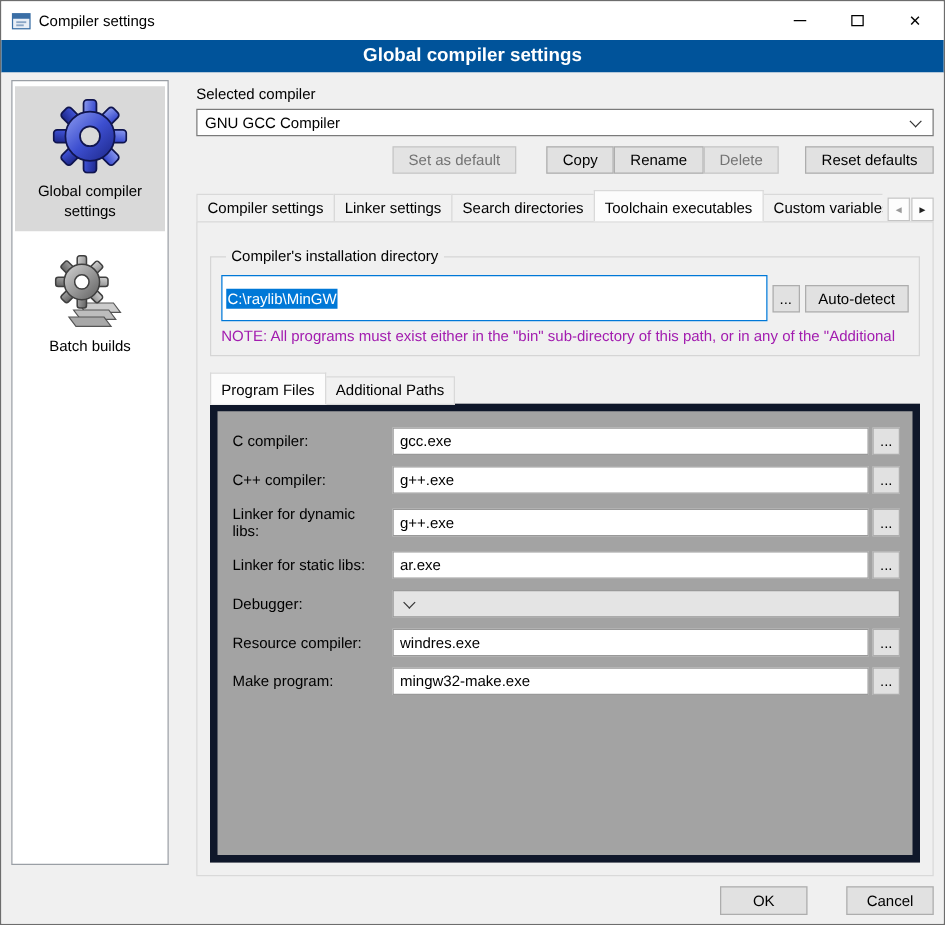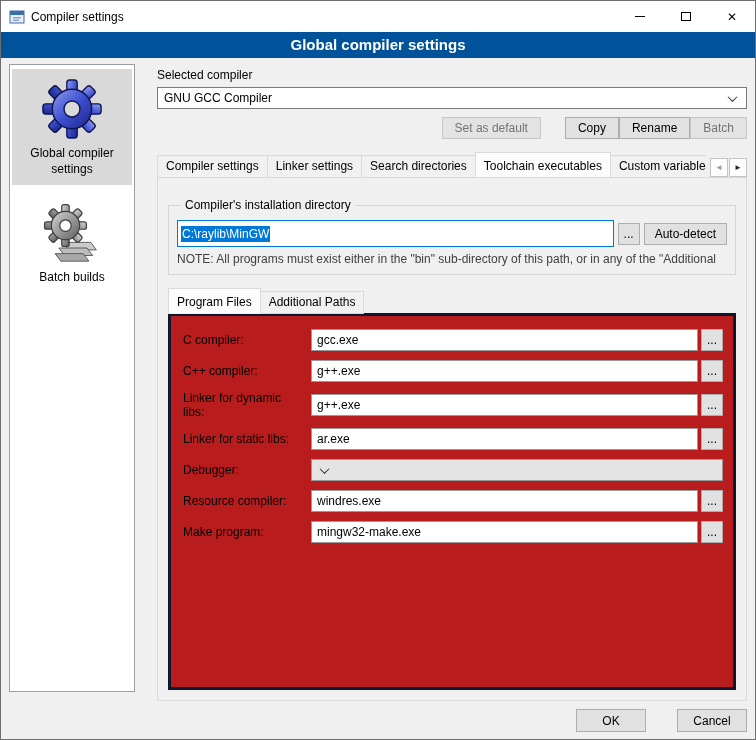--- a/index.html
+++ b/index.html
@@ -57,28 +57,28 @@
   .tab-scroll { width:18px; height:19px; background:#fdfdfd; border:1px solid #c4c4c4; font-size:8px; display:flex; align-items:center; justify-content:center; flex:0 0 18px; cursor:default; }
   .tab-scroll.left { color:#9a9a9a; }
   .tab-scroll.right { color:#222; margin-left:1px; }
 
   .tabpanel { border:1px solid #d9d9d9; background:#f0f0f0; flex:1; padding:18px 10px 10px 10px; display:flex; flex-direction:column; z-index:1; }
 
   
   fieldset.group { border:1px solid #d5d5d5; padding:8px 8px 8px 8px; margin-top:2px; }
   fieldset.group legend { padding:0 4px; margin-left:4px; }
   .dir-row { display:flex; align-items:center; gap:4px; }
-  .dir-input { flex:1; height:27px; background:#fff; border:1px solid #0078d7; display:flex; align-items:center; padding:0 3px; overflow:hidden; white-space:nowrap; }
+  .dir-input { flex:1; height:37px; background:#fff; border:1px solid #0078d7; display:flex; align-items:center; padding:0 3px; overflow:hidden; white-space:nowrap; }
   .sel-text { background:#0078d7; color:#fff; padding:1px 1px; }
   .btn.autodetect { padding:0 10px; }
-  .note { color:#404040; margin-top:5px; white-space:nowrap; overflow:hidden; }
+  .note { color:#a21caf; margin-top:5px; white-space:nowrap; overflow:hidden; }
 
   
   .subtabstrip { display:flex; align-items:flex-end; margin-top:13px; }
-  .subpanel { border:3px solid #0f172a; background:#b91c1c; flex:1; padding:13px 10px 10px 12px; }
+  .subpanel { border:6px solid #0f172a; background:#a3a3a3; flex:1; padding:13px 10px 10px 12px; }
 
   .frow { display:grid; grid-template-columns:128px 1fr; align-items:center; margin-bottom:9px; }
   .flabel { padding-right:6px; }
   .fctl { display:flex; align-items:flex-end; gap:3px; }
   .textbox { flex:1; height:22px; background:#fff; border:1px solid #999; display:flex; align-items:center; padding:0 5px; overflow:hidden; white-space:nowrap; }
 
   
   .footer { position:absolute; right:8px; bottom:9px; display:flex; gap:31px; }
   .footer .btn { height:23px; min-width:70px; }
 
@@ -184,21 +184,22 @@
         <span class="combo-text">GNU GCC Compiler</span>
         <span class="chev-wrap">
             <span class="chev"></span>
           </span>
       </div>
 
       <div class="action-row">
         <button class="btn disabled first" disabled="">Set as default</button>
         <button class="btn gap-l">Copy</button>
         <button class="btn gap-s">Rename</button>
-        <button class="btn disabled gap-s" disabled="">Batch</button>
+        <button class="btn disabled gap-s" disabled="">Delete</button>
+        <button class="btn gap-r">Reset defaults</button>
       </div>
 
       <div class="tabstrip">
         <div class="tabs-viewport">
           <div class="tab">Compiler settings</div>
           <div class="tab">Linker settings</div>
           <div class="tab">Search directories</div>
           <div class="tab active">Toolchain executables</div>
           <div class="tab">Custom variables</div>
 

